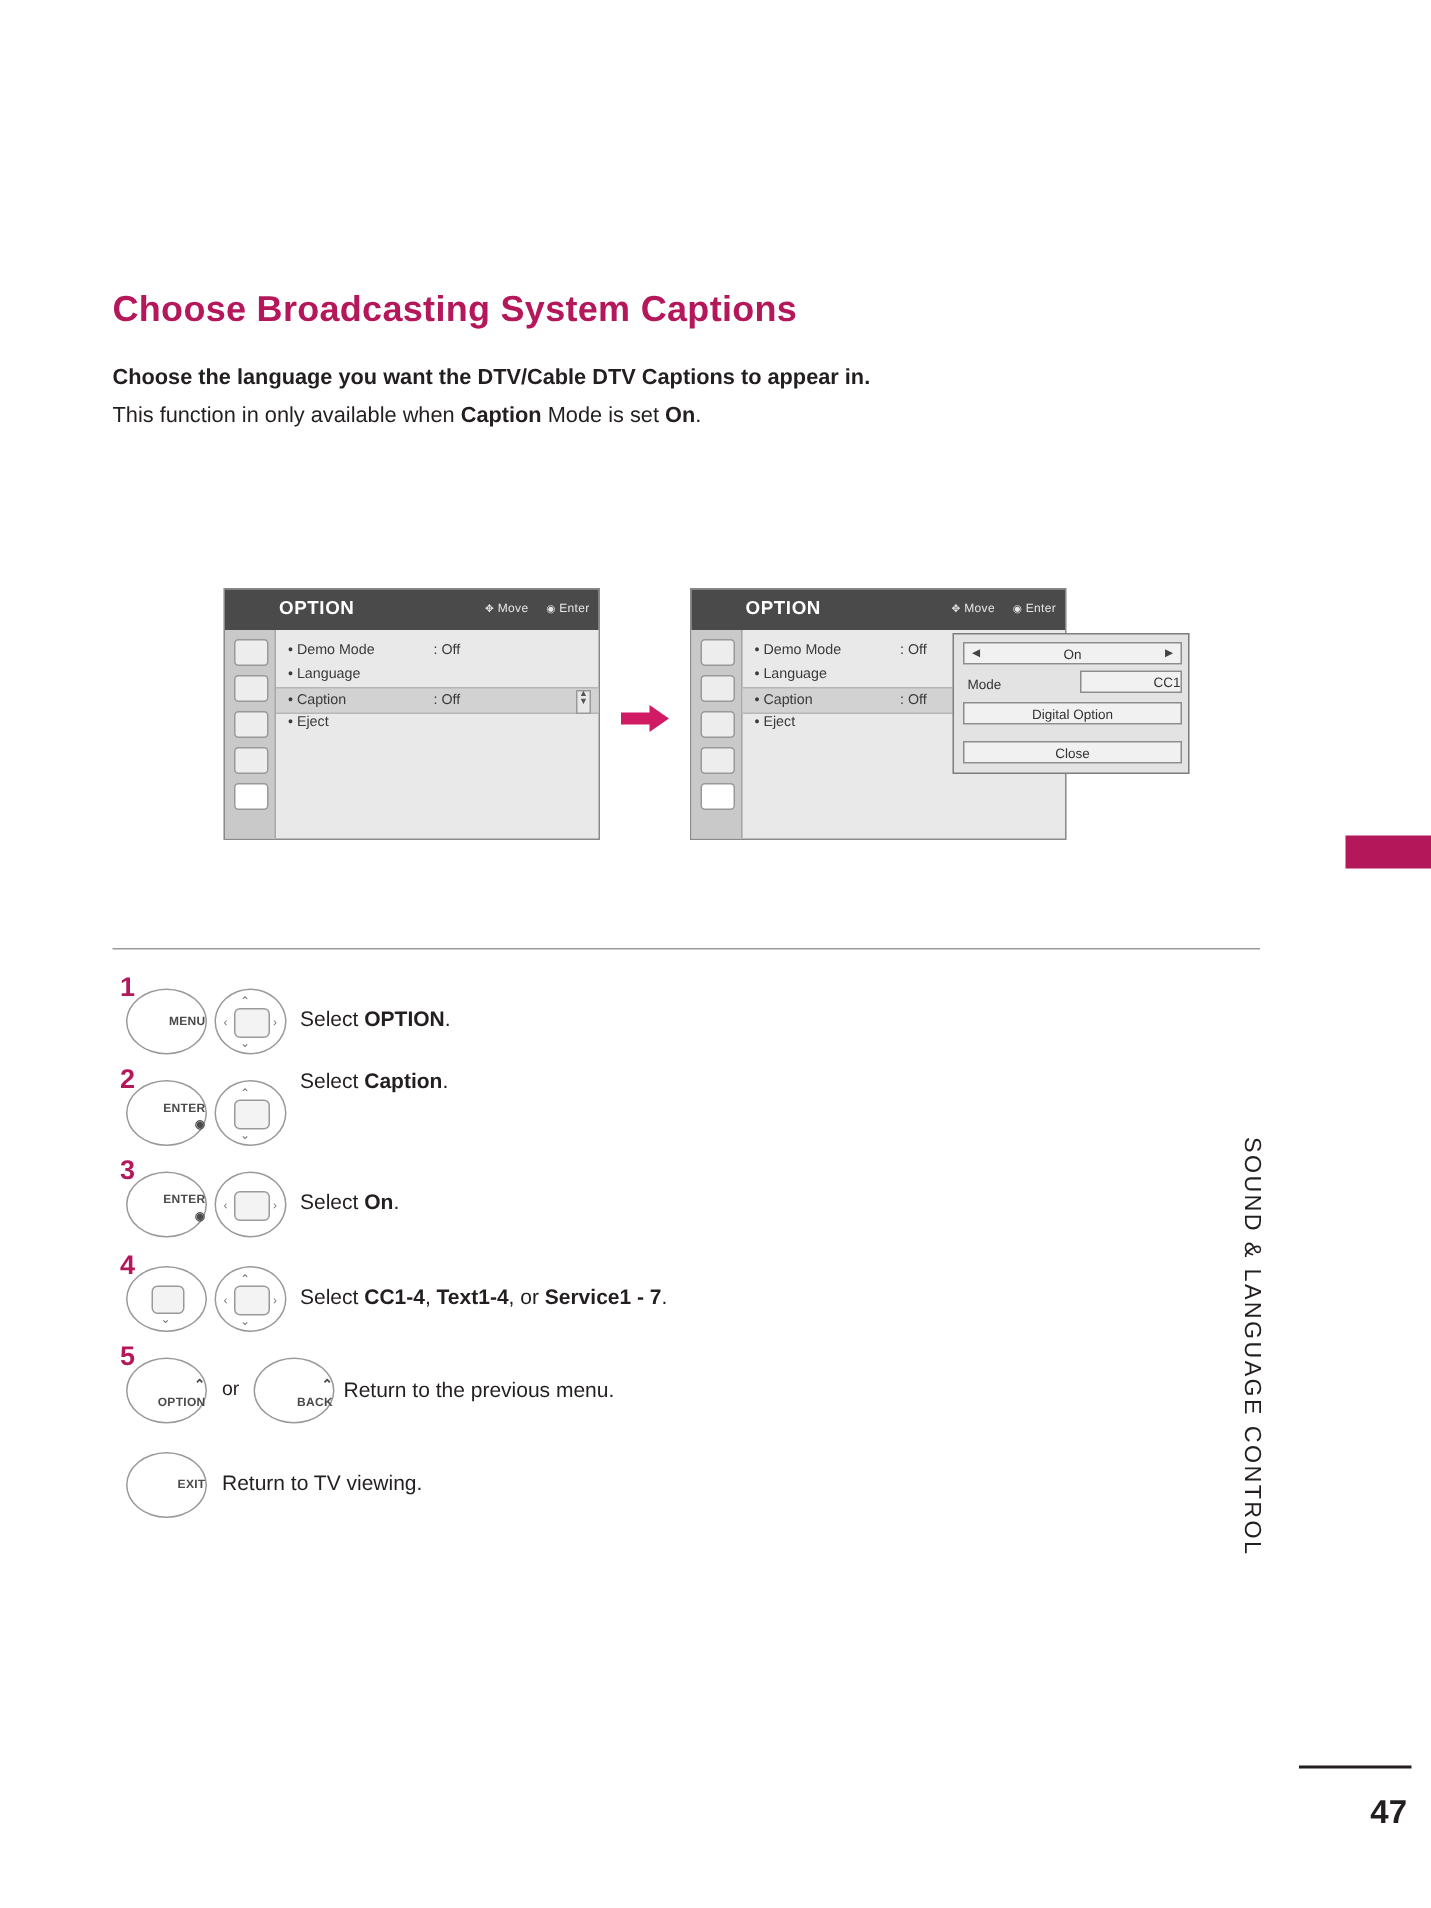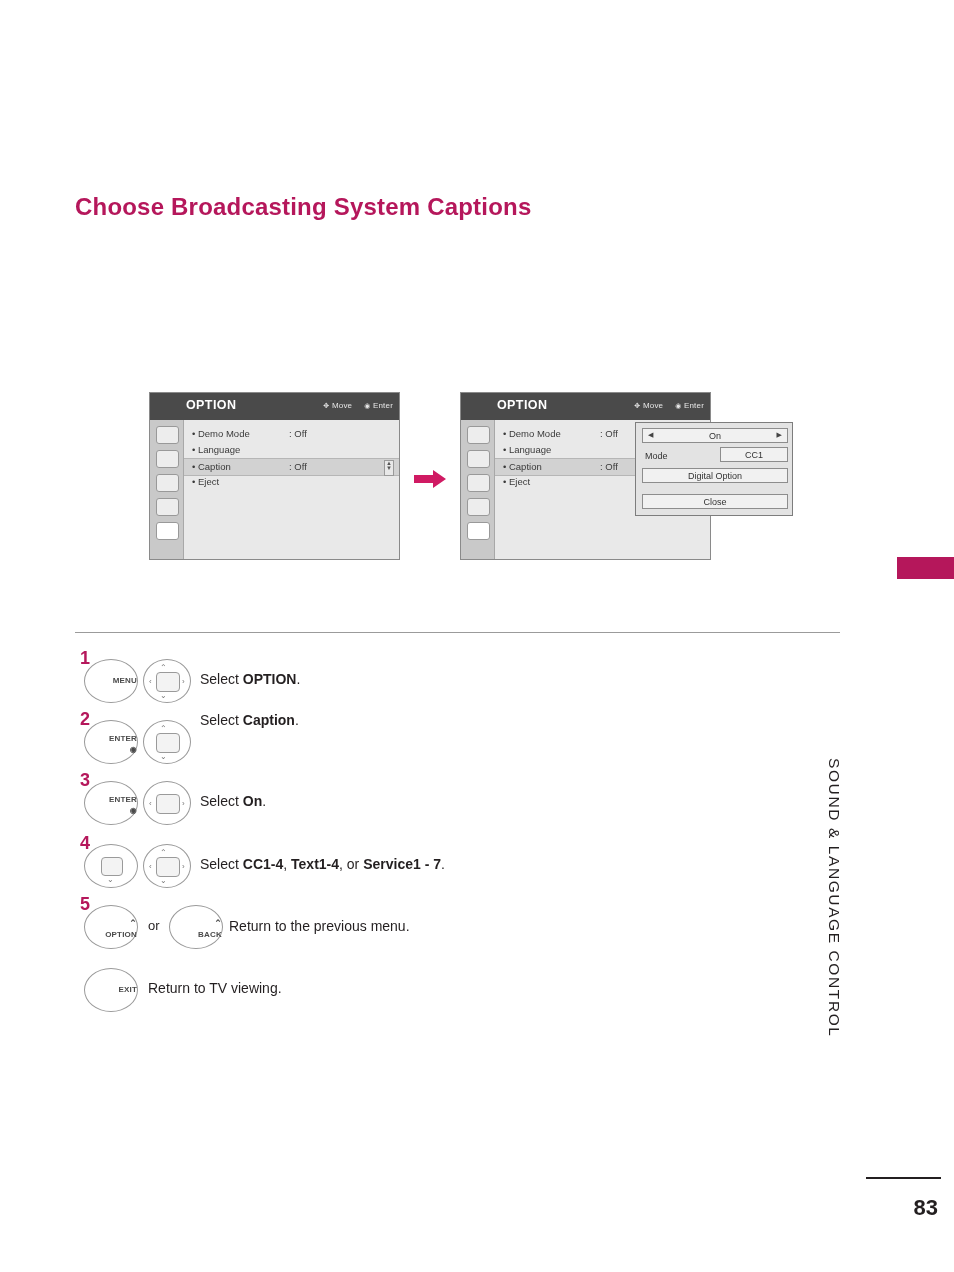--- a/index.html
+++ b/index.html
@@ -159,21 +159,21 @@
   }
   .pop-mode-val {
     position: absolute; left: 84px; top: 24px;
     width: 68px; height: 15px;
     background: #f1f1f1;
     border: 1px solid #8d8d8d;
     box-sizing: border-box;
   }
   .pop-mode-val .txt {
     position: absolute; left: 0; right: 0; top: 2px;
-    text-align: center; font-size: 9px; color: #333;
+    text-align: right; font-size: 9px; color: #333;
   }
   .pop-btn {
     position: absolute;
     left: 6px;
     width: 146px; height: 15px;
     background: #f1f1f1;
     border: 1px solid #8d8d8d;
     box-sizing: border-box;
   }
   .pop-btn .txt {
@@ -281,20 +281,22 @@
     font-weight: bold;
     color: #231f20;
   }
 </style>
 </head>
 <body>
 
 <div class="page-title">Choose Broadcasting System Captions</div>
 
 <div class="intro">
+  <div class="line">Choose the language you want the DTV/Cable DTV Captions to appear in.</div>
+  <div class="line"><span class="reg">This function in only available when </span><span>Caption</span><span class="reg"> Mode is set </span><span>On</span><span class="reg">.</span></div>
 </div>
 
 <div class="osd osd-1">
   <div class="osd-title-bar">
     <div class="osd-title">OPTION</div>
     <div class="osd-hint">
       <span class="dot">✥</span>
       <span>Move</span>
       <span class="sp"></span>
       <span class="dot">◉</span>
@@ -455,13 +457,13 @@
 <div class="step-text" style="left:229px; top:918px">Return to the previous menu.</div>
 
 <div class="key" style="left:84px; top:968px; width:54px; height:44px">
   <div class="key-label" style="top:16px">EXIT</div>
 </div>
 <div class="step-text" style="left:148px; top:980px">Return to TV viewing.</div>
 
 <div class="side-tab-pink"></div>
 <div class="side-vertical-text">SOUND &amp; LANGUAGE CONTROL</div>
 <div class="page-rule"></div>
-<div class="page-num">83</div>
+<div class="page-num">47</div>
 
 </body></html>

